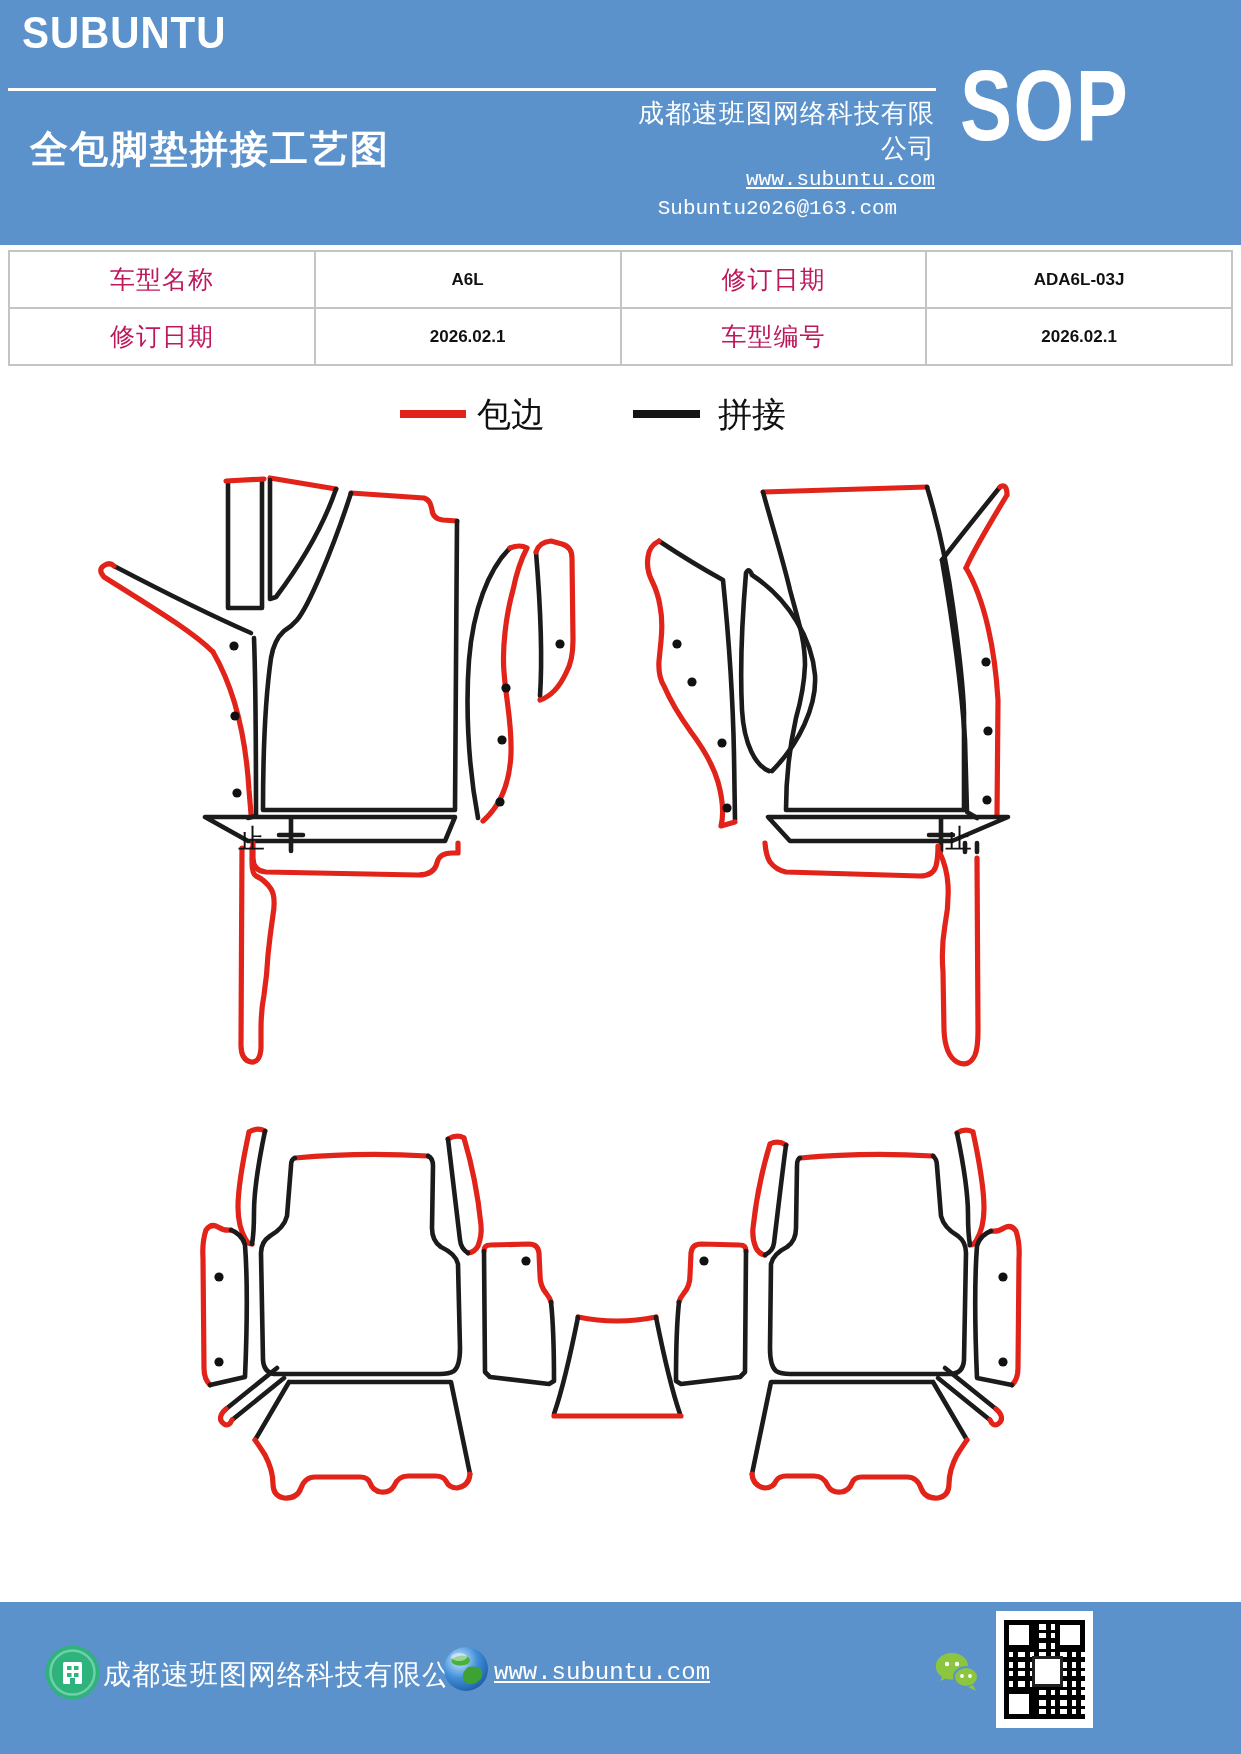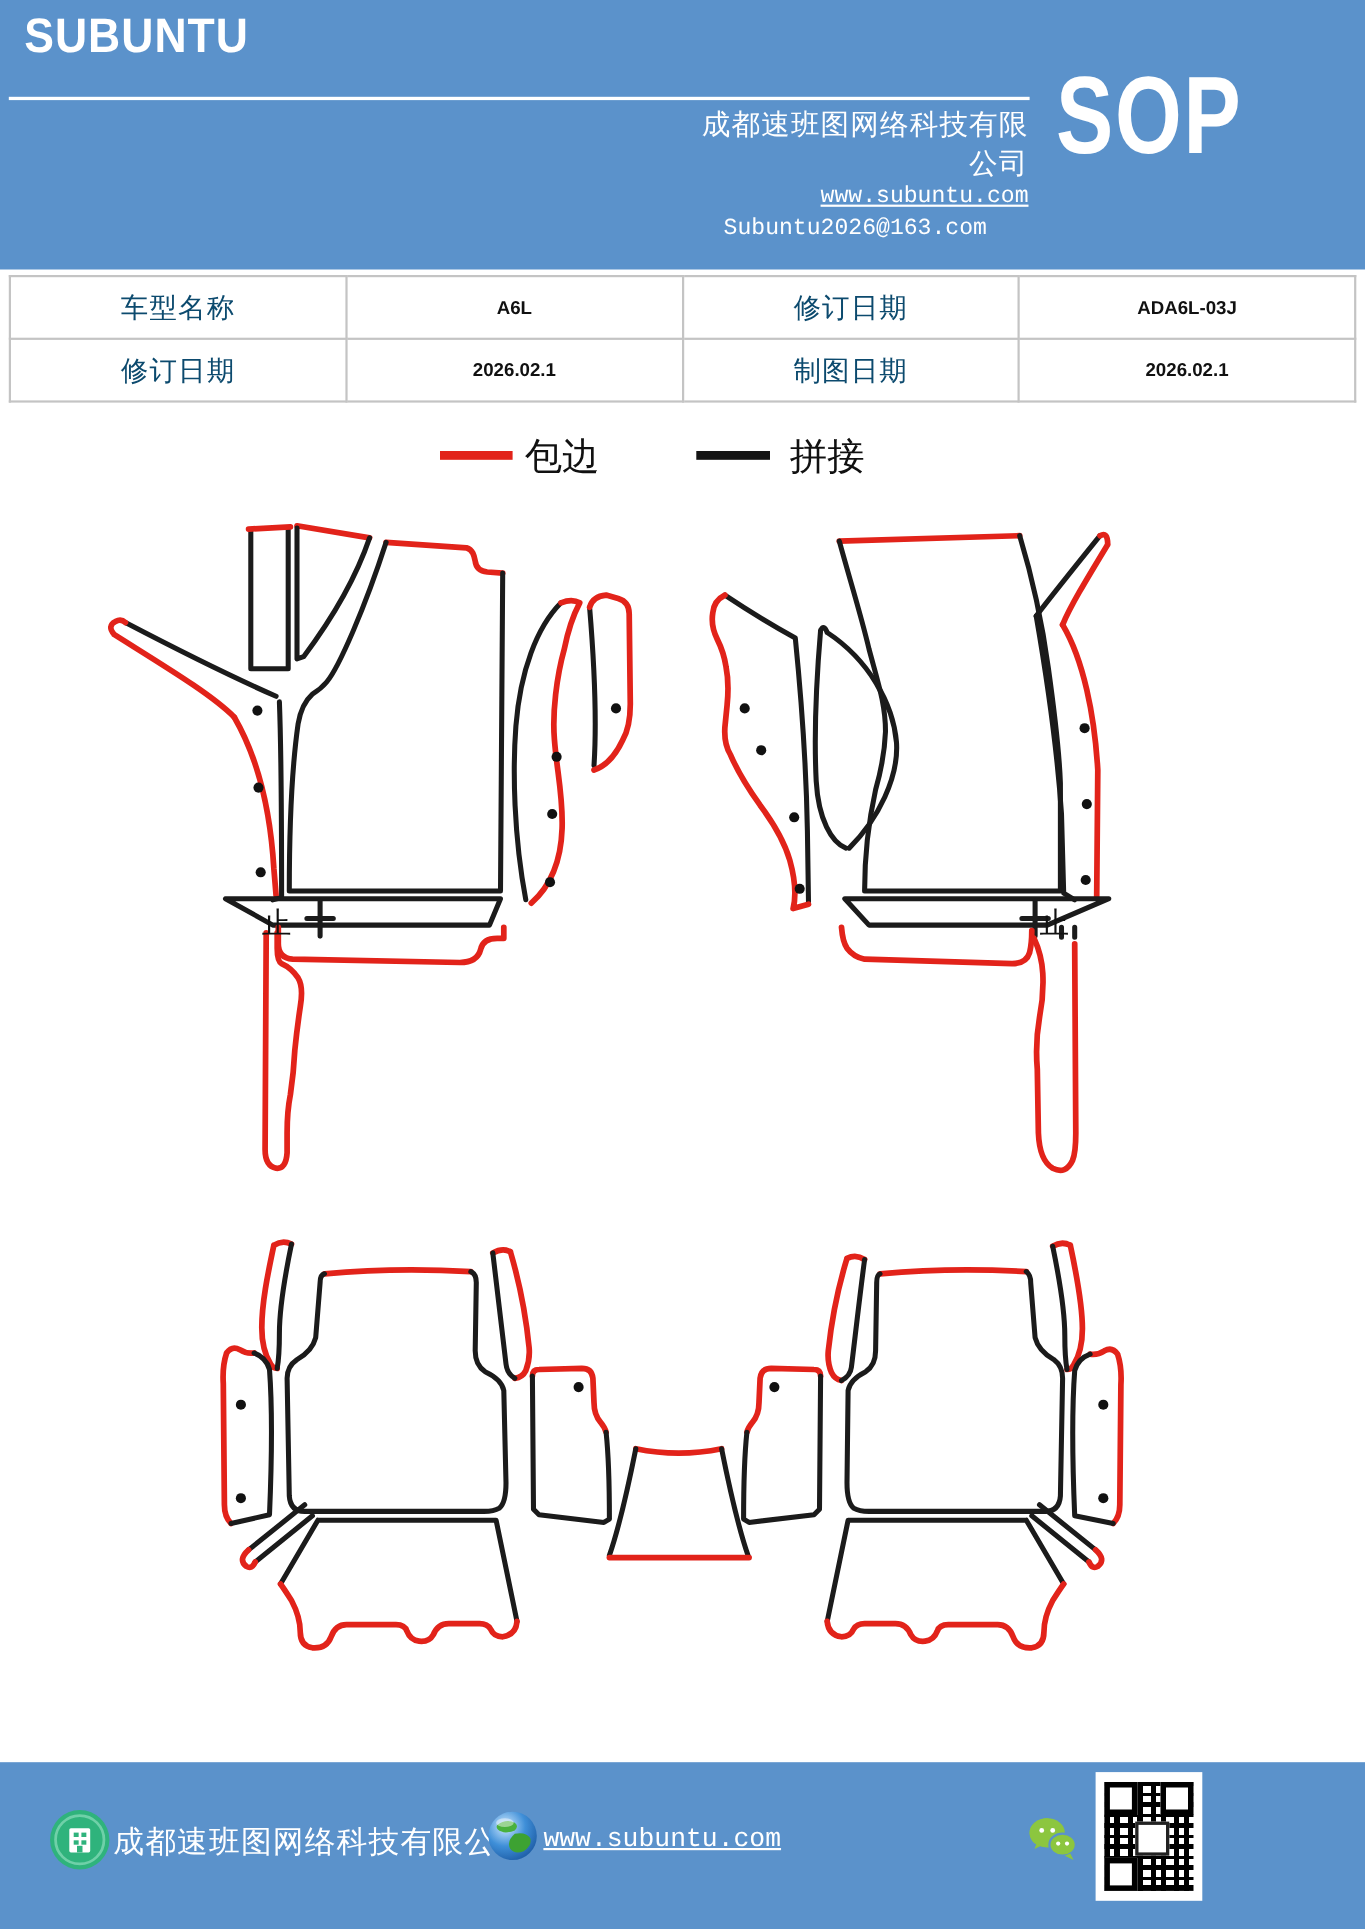--- a/index.html
+++ b/index.html
@@ -20,21 +20,21 @@
          font-family:"Liberation Mono",monospace;text-decoration:underline;}
   .mailTop{left:620px;top:197px;width:315px;text-align:center;color:#fff;font-size:21px;
          font-family:"Liberation Mono",monospace;}
   .sop{left:960px;top:48px;color:#fff;font-size:100px;font-weight:700;
        transform:scaleX(.78);transform-origin:left top;letter-spacing:2px;}
 
   
   table.info{position:absolute;left:8px;top:250px;width:1225px;height:116px;
              border-collapse:collapse;table-layout:fixed;background:#fff;}
   table.info td{border:2px solid #c4c4c4;text-align:center;vertical-align:middle;padding:0;}
-  .cellLabel{font-family:"Liberation Serif",serif;font-size:25px;color:#0c4a6e;letter-spacing:1px;}
+  .cellLabel{font-family:"Liberation Serif",serif;font-size:25px;color:#be185d;letter-spacing:1px;}
   .cellValue{font-family:"Liberation Sans",sans-serif;font-size:17px;font-weight:700;color:#111;}
   .swRed{left:400px;top:410px;width:66px;height:8px;background:#e2231a;}
   .swBlack{left:633px;top:410px;width:67px;height:8px;background:#151515;}
   .lgText{color:#111;font-size:34px;font-family:"Liberation Serif",serif;top:392px;}
   .lgText.t1{left:477px;}
   .lgText.t2{left:718px;}
 
   
   svg.diagram{position:absolute;left:0;top:420px;width:1241px;height:1115px;}
   svg.diagram path{fill:none;stroke-linecap:round;stroke-linejoin:round;}
@@ -64,37 +64,38 @@
   .fp.bl{left:0;bottom:0;}
 </style>
 </head>
 <body>
 
 <div class="page">
 
   <div class="abs banner"></div>
   <div class="abs logo">SUBUNTU</div>
   <div class="abs divider"></div>
+  <div class="abs title">全包脚垫拼接工艺图</div>
   <div class="abs companyTop">成都速班图网络科技有限公司</div>
   <div class="abs webTop">www.subuntu.com</div>
   <div class="abs mailTop">Subuntu2026@163.com</div>
   <div class="abs sop">SOP</div>
 
   <table class="info">
     <tbody>
         <tr>
       <td class="cellLabel">车型名称</td>
       <td class="cellValue">A6L</td>
       <td class="cellLabel">修订日期</td>
       <td class="cellValue">ADA6L-03J</td>
     </tr>
     <tr>
       <td class="cellLabel">修订日期</td>
       <td class="cellValue">2026.02.1</td>
-      <td class="cellLabel">制图日期</td>
+      <td class="cellLabel">车型编号</td>
       <td class="cellValue">2026.02.1</td>
     </tr>
   </tbody>
     </table>
 
   <div class="abs swRed"></div>
   <div class="abs lgText t1">包边</div>
   <div class="abs swBlack"></div>
   <div class="abs lgText t2">拼接</div>
 

